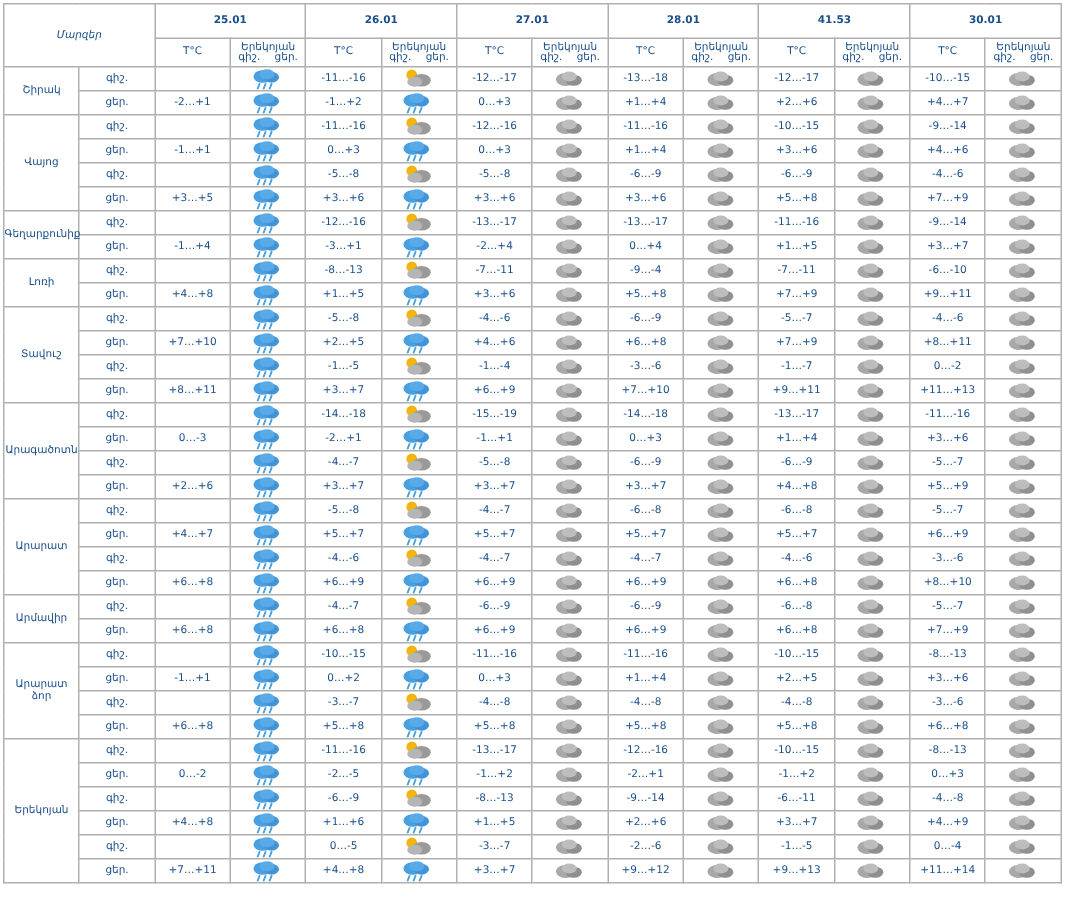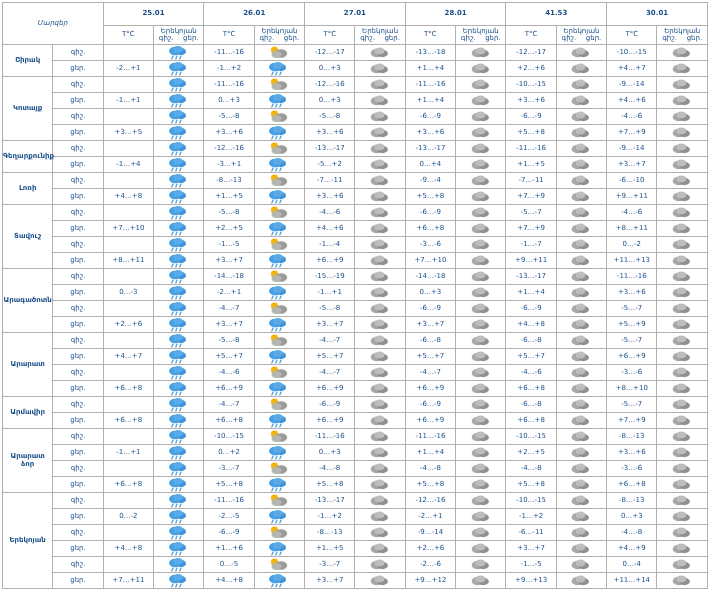--- a/index.html
+++ b/index.html
@@ -39,21 +39,21 @@
   .sub-head{
     font-size:6.5px;
     color:#1a4f8a;
     height:18px;
     font-weight:normal;
     padding:1px 0;
     margin-top:48px;
   }
   .region{
     font-size:7.5px;
-    font-weight:bold;
+    font-weight:normal;
     color:#1a4f8a;
     width:62px;
   }
   .zone{
     font-size:6.5px;
     color:#1a4f8a;
     width:30px;
   }
   .temp{
     font-size:7px;
@@ -263,21 +263,21 @@
           <div class="iconwrap">
             <svg width="26" height="15" viewBox="0 0 26 15">
               <ellipse cx="10" cy="8" rx="6.4" ry="4.3" fill="#a8a8a8"></ellipse>
               <ellipse cx="15.5" cy="8.5" rx="5.4" ry="3.7" fill="#8f8f8f"></ellipse>
               <ellipse cx="12.5" cy="6" rx="5" ry="3.4" fill="#bdbdbd"></ellipse>
             </svg>
           </div>
         </td>
       </tr>
       <tr class="rowline">
-        <td class="region" rowspan="4">Կոտայք</td>
+        <td class="region" rowspan="4">Վայոց</td>
         <td class="zone">գիշ.</td>
         <td class="temp"></td>
         <td class="iconcell">
           <div class="iconwrap">
             <svg width="26" height="15" viewBox="0 0 26 15">
               <ellipse cx="9" cy="6" rx="6" ry="4.2" fill="#4a9fe0"></ellipse>
               <ellipse cx="15" cy="6.5" rx="5" ry="3.6" fill="#3f93d6"></ellipse>
               <ellipse cx="12" cy="4.5" rx="5" ry="3.4" fill="#58abe8"></ellipse>
               <path d="M7 11 l-1.2 3 M11 11 l-1.2 3 M15 11 l-1.2 3" stroke="#4a9fe0" stroke-width="1.3" stroke-linecap="round" fill="none"></path>
             </svg>
@@ -610,21 +610,21 @@
         <td class="iconcell">
           <div class="iconwrap">
             <svg width="26" height="15" viewBox="0 0 26 15">
               <ellipse cx="9" cy="6" rx="6" ry="4.2" fill="#4a9fe0"></ellipse>
               <ellipse cx="15" cy="6.5" rx="5" ry="3.6" fill="#3f93d6"></ellipse>
               <ellipse cx="12" cy="4.5" rx="5" ry="3.4" fill="#58abe8"></ellipse>
               <path d="M7 11 l-1.2 3 M11 11 l-1.2 3 M15 11 l-1.2 3" stroke="#4a9fe0" stroke-width="1.3" stroke-linecap="round" fill="none"></path>
             </svg>
           </div>
         </td>
-        <td class="temp">-5…+2</td>
+        <td class="temp">-2…+4</td>
         <td class="iconcell">
           <div class="iconwrap">
             <svg width="26" height="15" viewBox="0 0 26 15">
               <ellipse cx="10" cy="8" rx="6.4" ry="4.3" fill="#a8a8a8"></ellipse>
               <ellipse cx="15.5" cy="8.5" rx="5.4" ry="3.7" fill="#8f8f8f"></ellipse>
               <ellipse cx="12.5" cy="6" rx="5" ry="3.4" fill="#bdbdbd"></ellipse>
             </svg>
           </div>
         </td>
         <td class="temp">0…+4</td>

